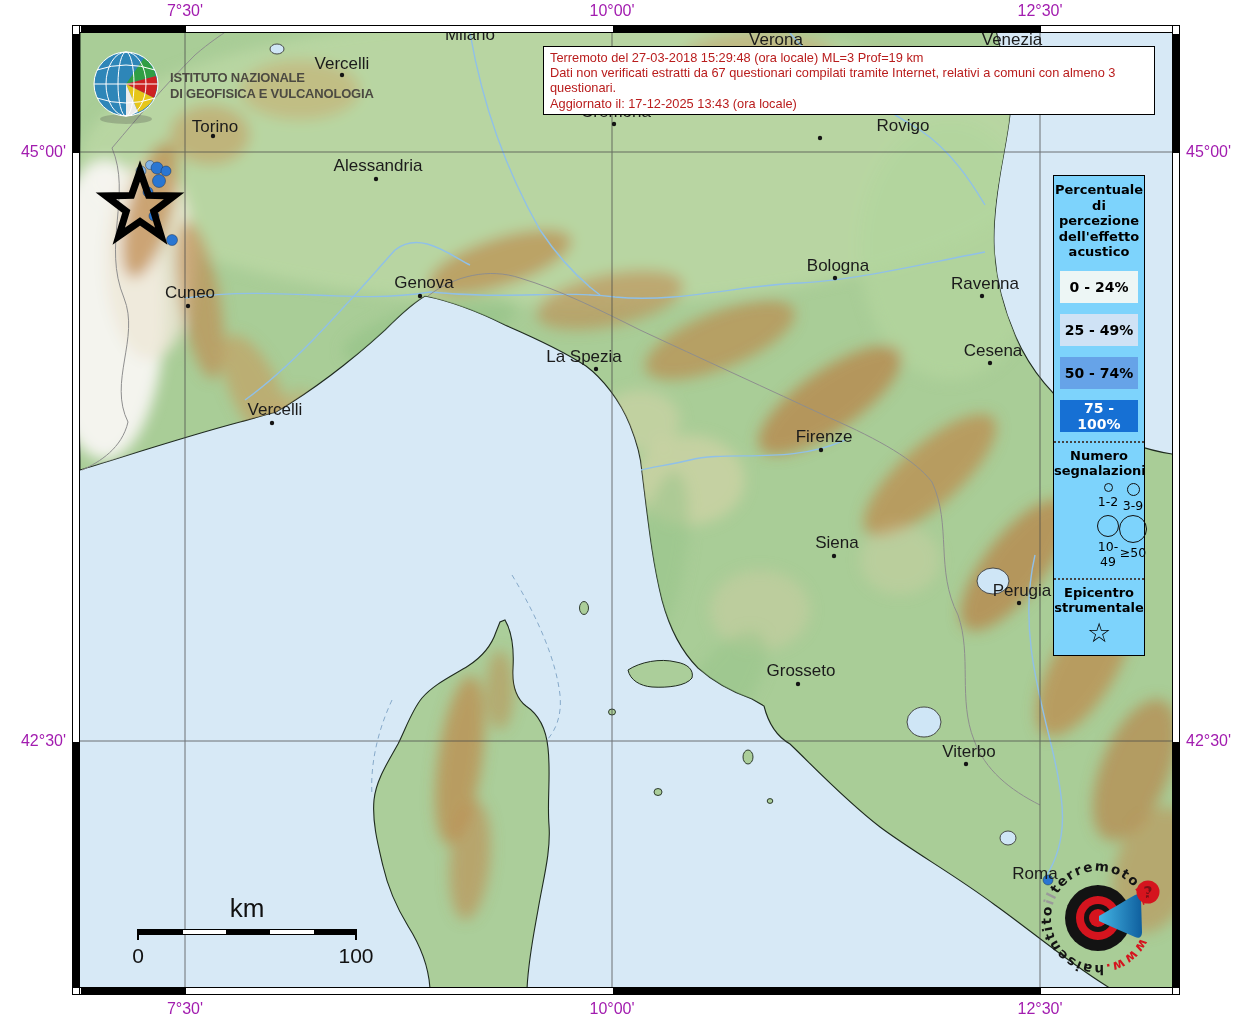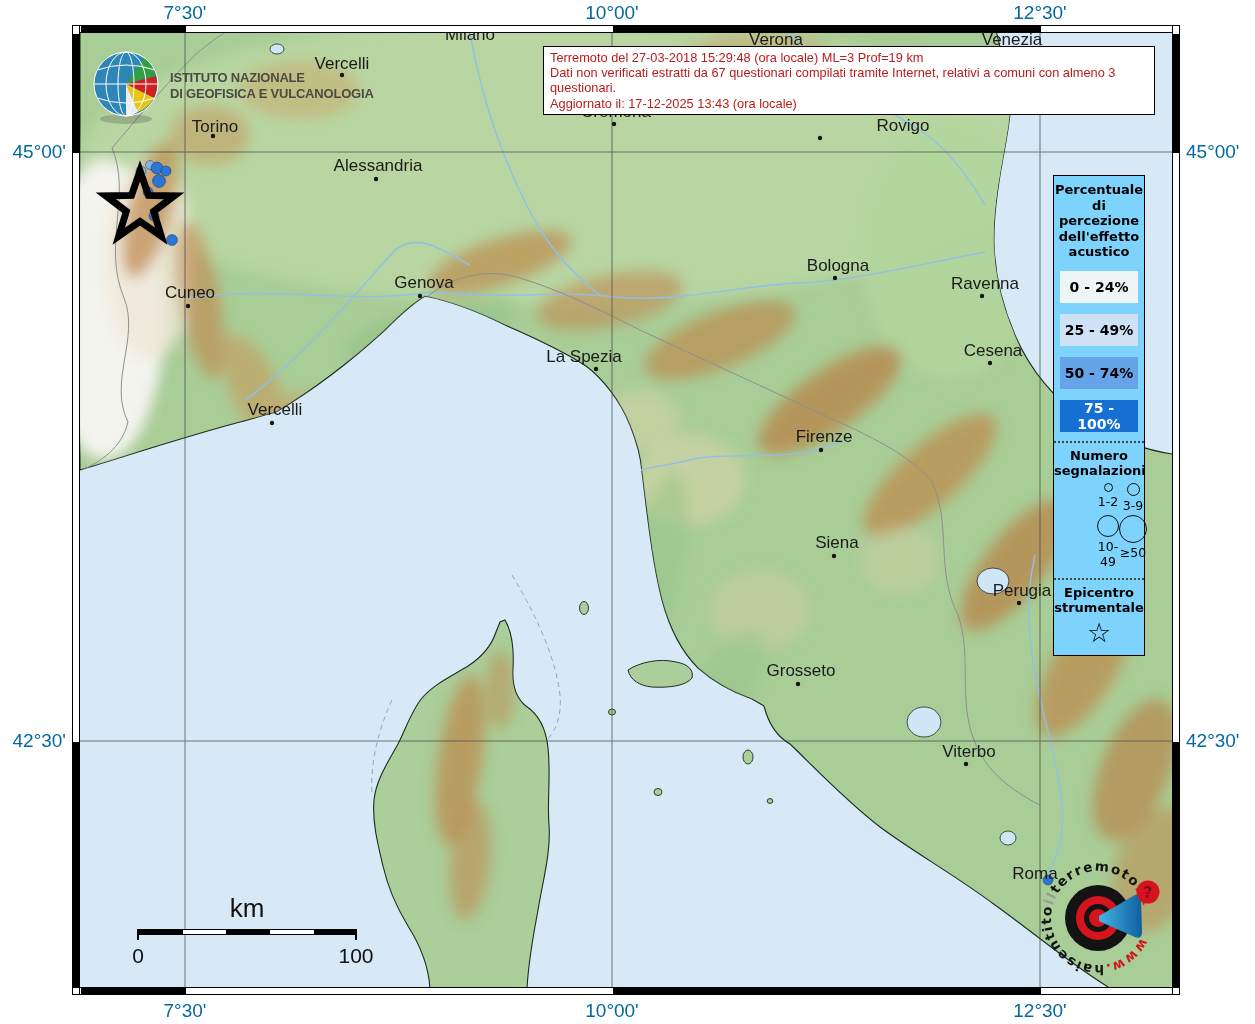--- a/index.html
+++ b/index.html
@@ -13,21 +13,21 @@
   .frame{position:absolute;box-sizing:border-box;border:1px solid #000;z-index:6;}
   #frame-top{left:72px;top:25px;width:1108px;height:8px;
     background:linear-gradient(90deg,#fff 0 8px,#000 8px 113px,#fff 113px 540px,#000 540px 968px,#fff 968px 1108px);}
   #frame-bottom{left:72px;top:987px;width:1108px;height:8px;
     background:linear-gradient(90deg,#fff 0 8px,#000 8px 113px,#fff 113px 540px,#000 540px 968px,#fff 968px 1108px);}
   #frame-left{left:72px;top:25px;width:8px;height:970px;
     background:linear-gradient(180deg,#fff 0 8px,#000 8px 127px,#fff 127px 716px,#000 716px 962px,#fff 962px 970px);}
   #frame-right{left:1172px;top:25px;width:8px;height:970px;
     background:linear-gradient(180deg,#fff 0 8px,#000 8px 127px,#fff 127px 716px,#000 716px 962px,#fff 962px 970px);}
   
-  .coord{position:absolute;font-size:19px;color:#0369a1;z-index:7;}
+  .coord{position:absolute;font-size:16px;color:#a21caf;z-index:7;}
   .coord.h{transform:translateX(-50%);}
   .coord.v{transform:translateY(-50%);}
   
   #title-box{position:absolute;left:543px;top:46px;width:612px;box-sizing:border-box;
     background:#fff;border:1px solid #000;padding:3px 6px;z-index:8;
     font-size:12.8px;line-height:15.2px;color:#b91c1c;}
   
   #ingv{position:absolute;left:86px;top:46px;z-index:8;display:flex;align-items:center;}
   #ingv-text{margin-left:4px;font-weight:bold;font-size:13px;line-height:16px;color:#4c4a42;letter-spacing:-0.2px;}
   

